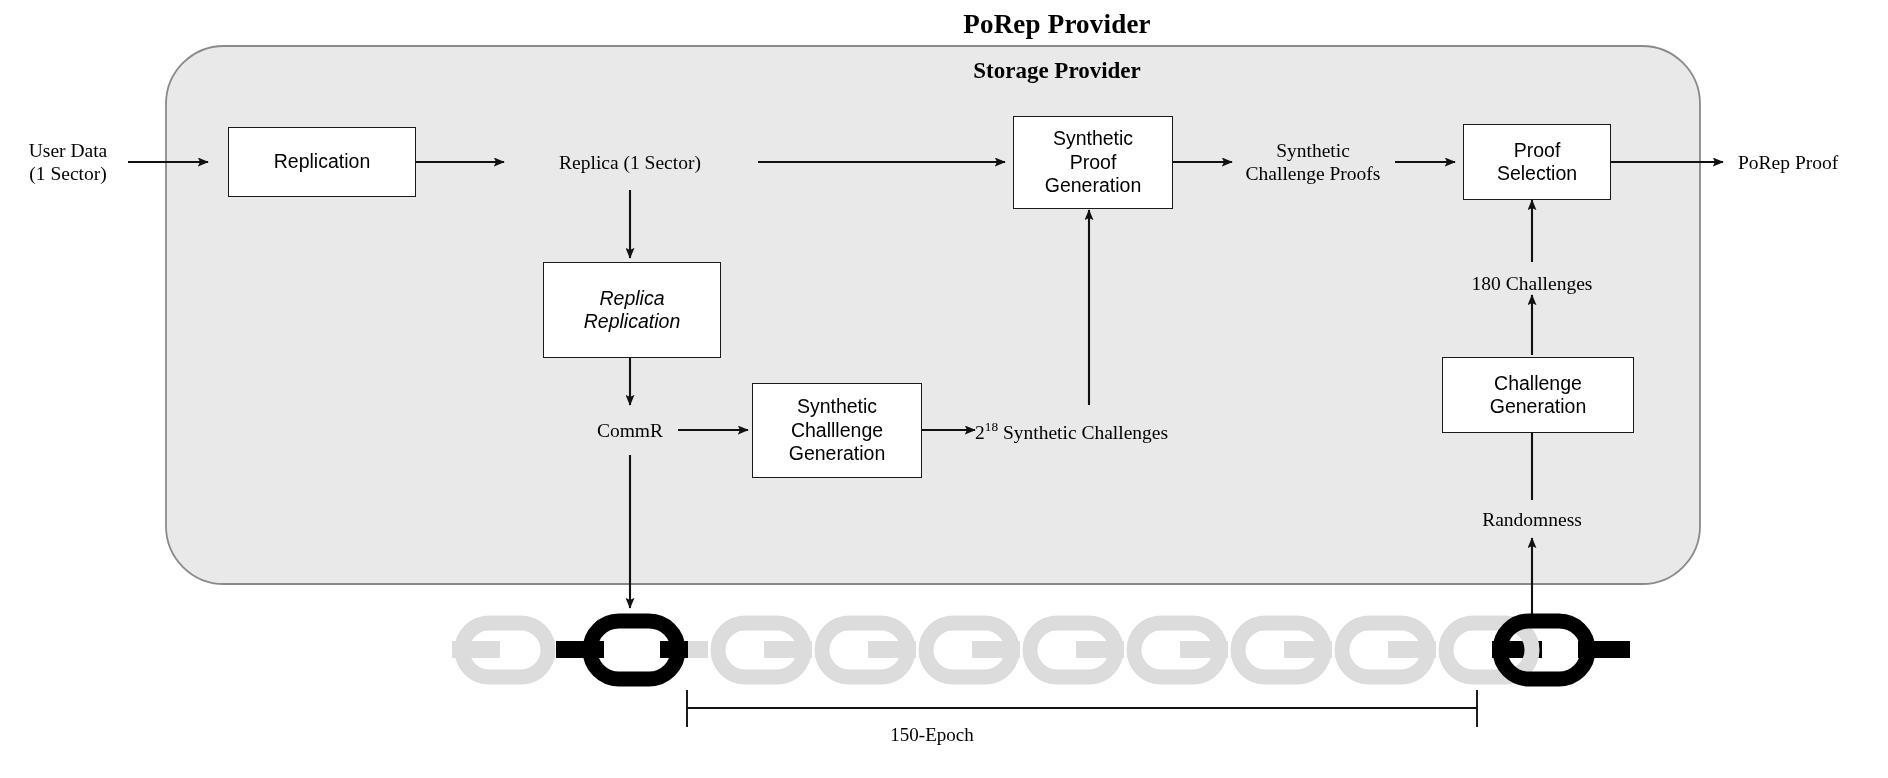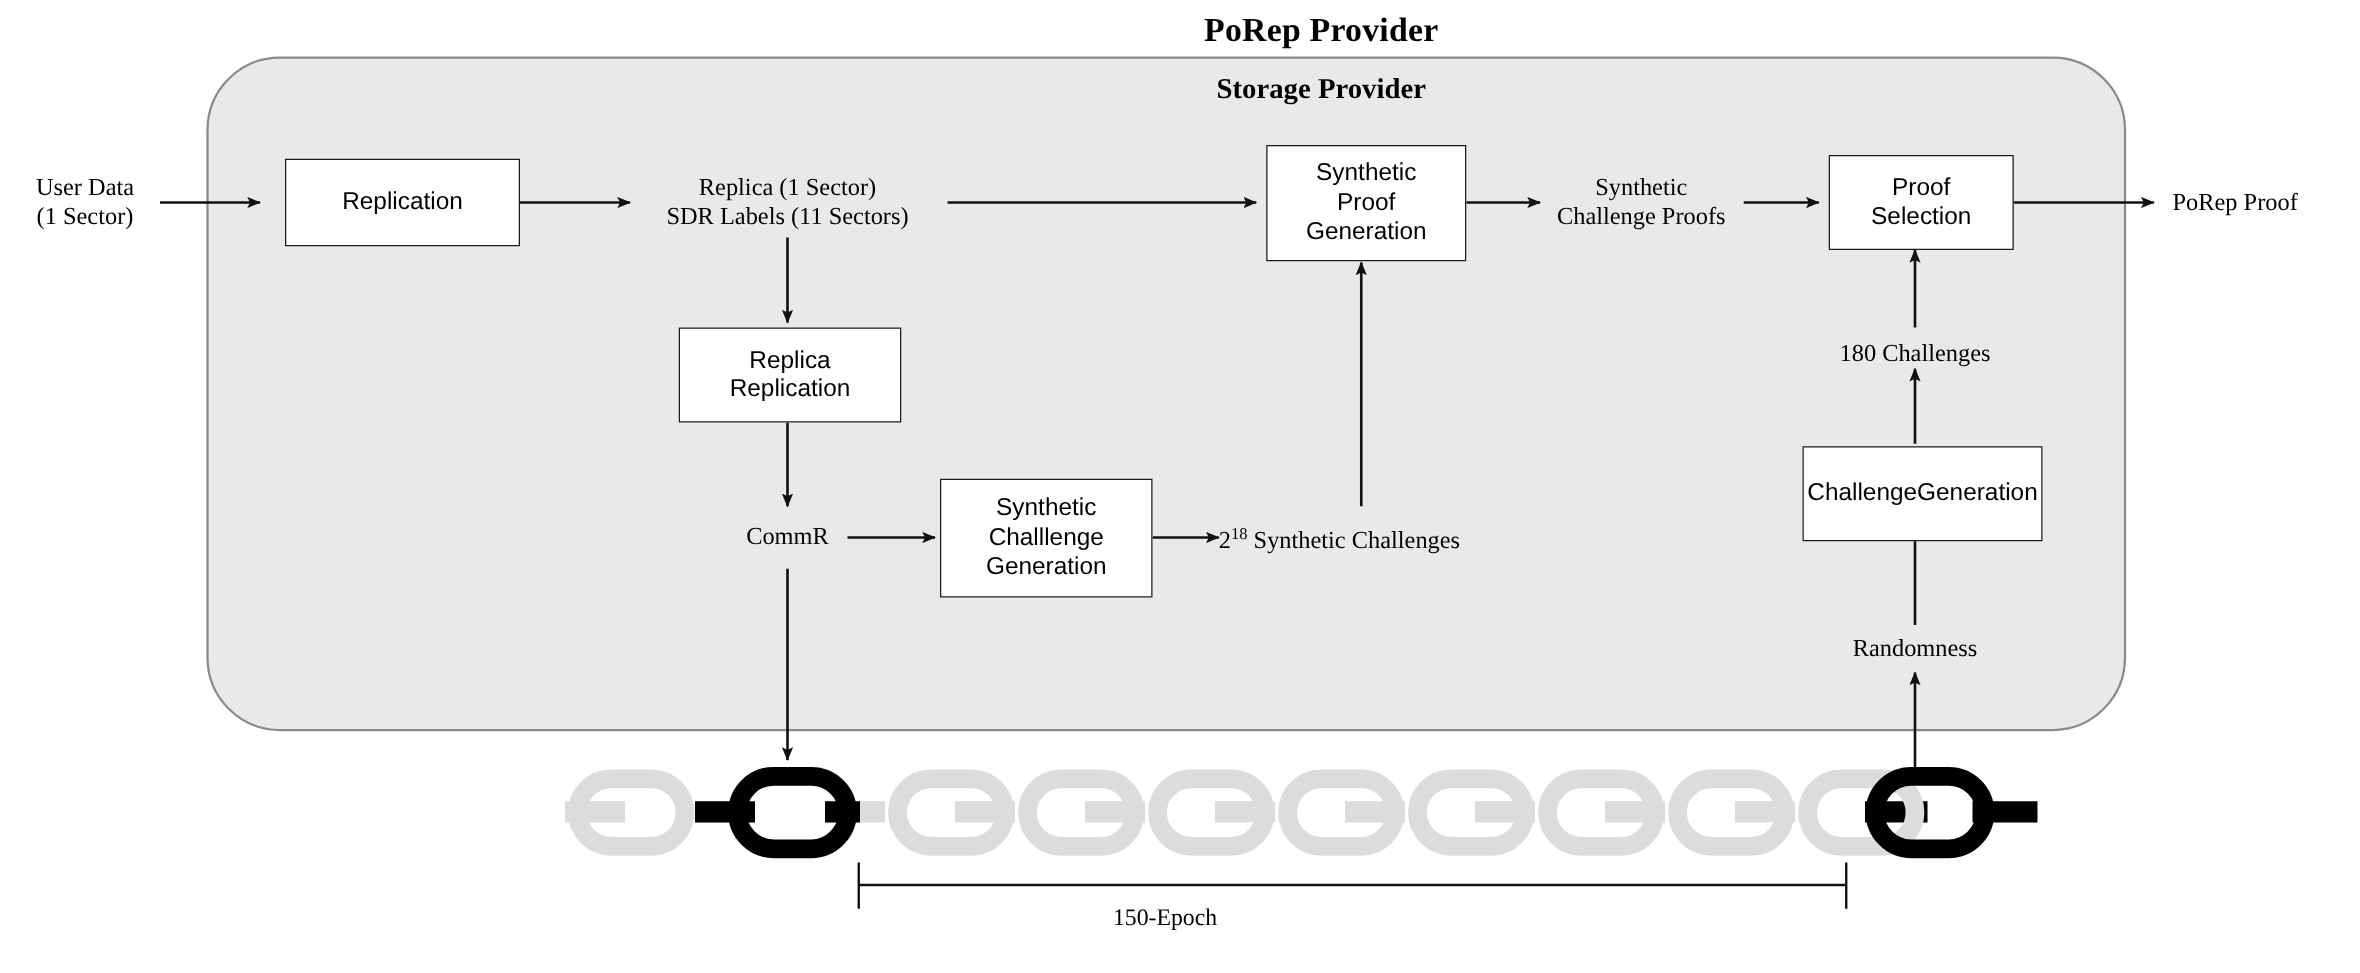--- a/index.html
+++ b/index.html
@@ -139,24 +139,23 @@
     <div>User Data</div>
     <div>(1 Sector)</div>
   </div>
 
   <div class="pbox sans boxlabel" style="left:228px;top:127px;width:188px;height:70px;">
     <span>Replication</span>
   </div>
 
   <div class="txt serif flowlabel center-xy" style="left:630px;top:162px;width:260px;">
     <div>Replica (1 Sector)</div>
-    <div>SDR Labels (11 Sectors)</div>
-  </div>
-
-  <div class="pbox sans boxlabel" style="left:543px;top:262px;width:178px;height:76px;flex-direction:column;">
+  </div>
+
+  <div class="pbox sans boxlabel" style="left:543px;top:262px;width:178px;height:96px;flex-direction:column;font-style:italic;">
     <span>Replica</span>
     <span>Replication</span>
   </div>
 
   <div class="txt serif flowlabel center-xy" style="left:630px;top:430px;width:120px;">CommR</div>
 
   <div class="pbox sans boxlabel" style="left:752px;top:383px;width:170px;height:95px;flex-direction:column;">
     <span>Synthetic</span>
     <span>Challlenge</span>
     <span>Generation</span>
@@ -179,21 +178,21 @@
 
   <div class="pbox sans boxlabel" style="left:1463px;top:124px;width:148px;height:76px;flex-direction:column;">
     <span>Proof</span>
     <span>Selection</span>
   </div>
 
   <div class="txt serif flowlabel" style="left:1738px;top:151px;">PoRep Proof</div>
 
   <div class="txt serif flowlabel center-xy" style="left:1532px;top:283px;width:200px;">180 Challenges</div>
 
-  <div class="pbox sans boxlabel" style="left:1442px;top:357px;width:192px;height:76px;flex-direction:row;">
+  <div class="pbox sans boxlabel" style="left:1442px;top:357px;width:192px;height:76px;flex-direction:column;">
     <span>Challenge</span>
     <span>Generation</span>
   </div>
 
   <div class="txt serif flowlabel center-xy" style="left:1532px;top:519px;width:180px;">Randomness</div>
 
   <div class="txt serif spanlabel center-x" style="left:1082px;top:723px;width:300px;margin-left:-150px;">
     <div>150-Epoch</div>
   </div>
 

